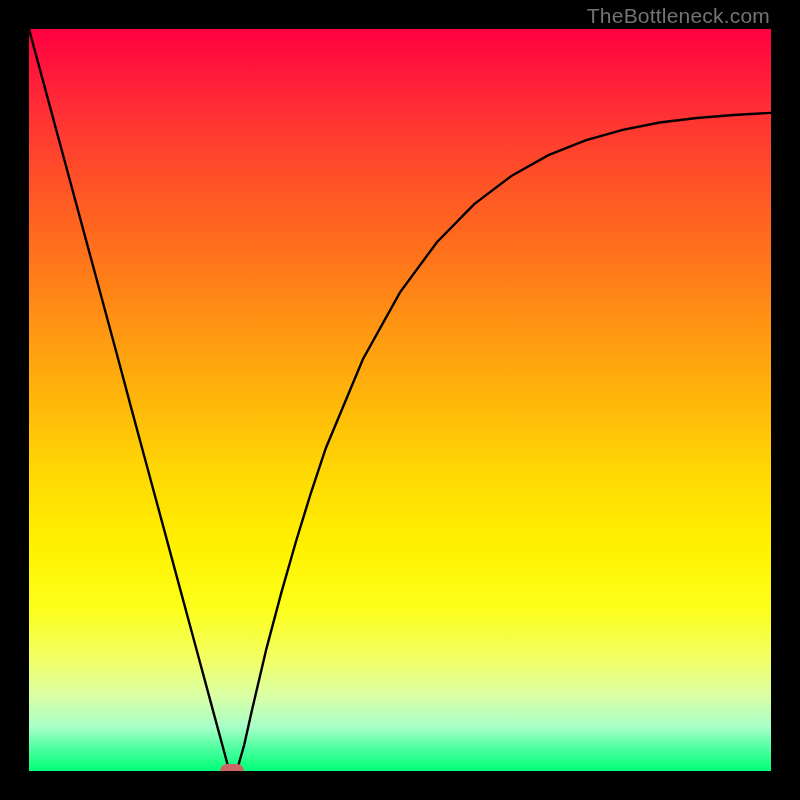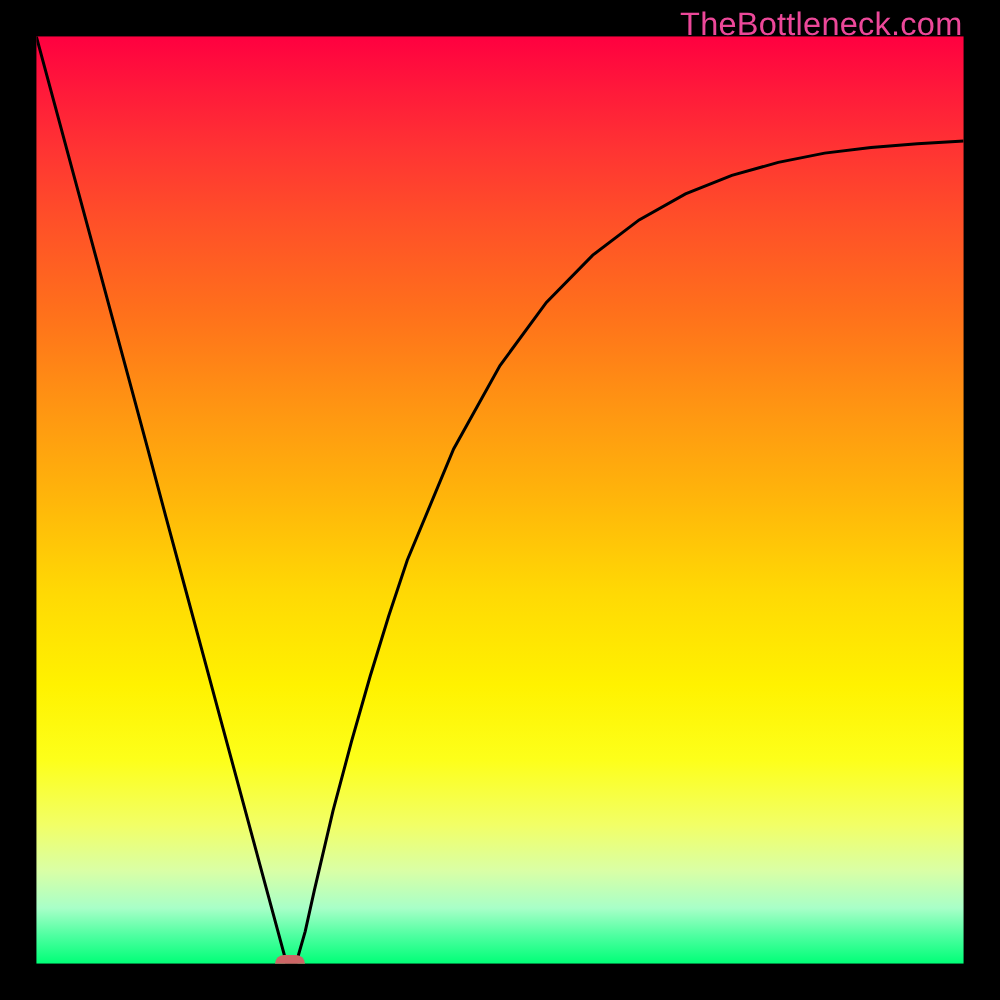--- a/index.html
+++ b/index.html
@@ -46,22 +46,22 @@
       #d9ffa6 90%,
       #a8ffc8 94%,
       #4dffa0 97%,
       #00ff77 100%
     );
   }
   .watermark {
     position: absolute;
     top: 4px;
     right: 30px;
-    color: #ec4899;
-    font-size: 26px;
+    color: #737373;
+    font-size: 21px;
     letter-spacing: 0.2px;
   }
   svg.curve {
     position: absolute;
     inset: 0;
   }
   .marker {
     position: absolute;
     width: 24px;
     height: 14px;

